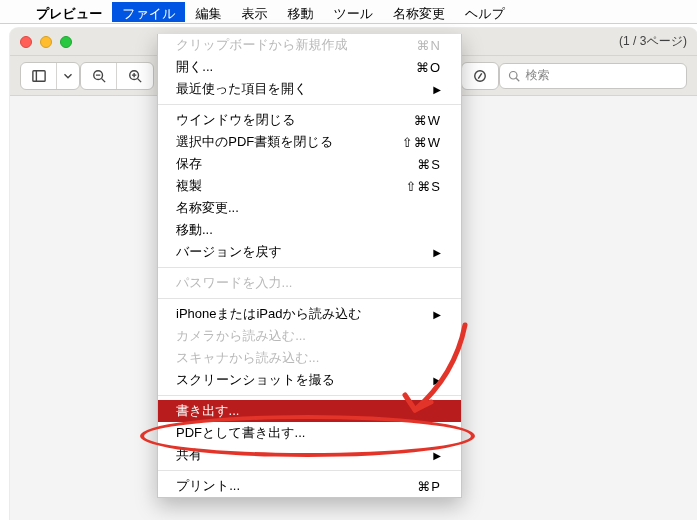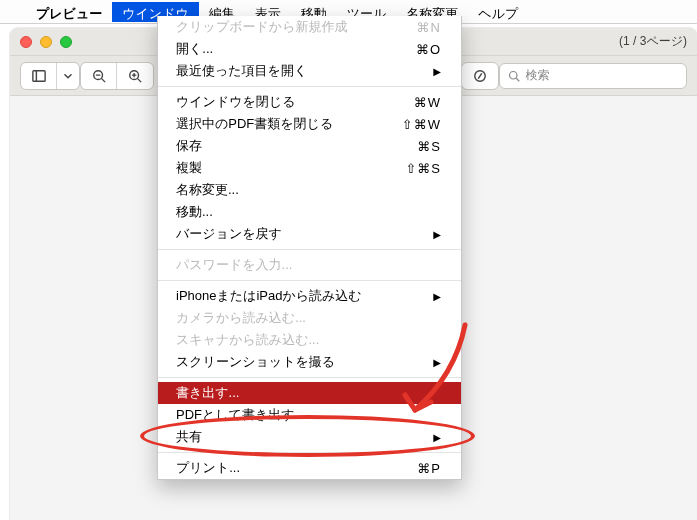--- a/index.html
+++ b/index.html
@@ -94,21 +94,21 @@
   .content-area {
     position:absolute;
     top:68px; left:0; right:0; bottom:0;
     background:#f4f4f4;
   }
 
   
   .dropdown {
     position: absolute;
     left: 157px;
-    top: 16px;
+    top: 34px;
     width: 305px;
     background: #ffffff;
     border: 1px solid #c8c8c8;
     border-top: none;
     box-shadow: 0 8px 20px rgba(0,0,0,0.25);
     z-index: 50;
   }
   .menu-item {
     display: flex;
     align-items: center;
@@ -156,21 +156,21 @@
     z-index:60;
     pointer-events:none;
   }
 </style>
 </head>
 <body>
 
 <div class="menubar">
   <span class="apple-logo"></span>
   <span class="menubar-item app">プレビュー</span>
-  <span class="menubar-item active">ウインドウ</span>
+  <span class="menubar-item active">ファイル</span>
   <span class="menubar-item">編集</span>
   <span class="menubar-item">表示</span>
   <span class="menubar-item">移動</span>
   <span class="menubar-item">ツール</span>
   <span class="menubar-item">名称変更</span>
   <span class="menubar-item">ヘルプ</span>
 </div>
 
 <div class="window">
   <div class="titlebar">

